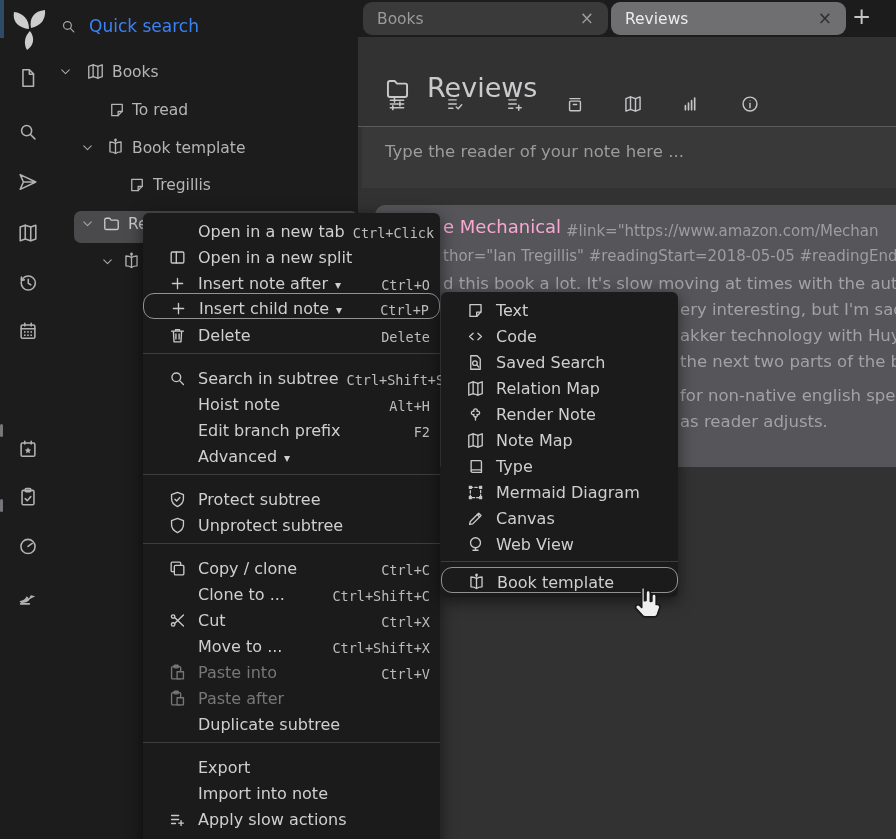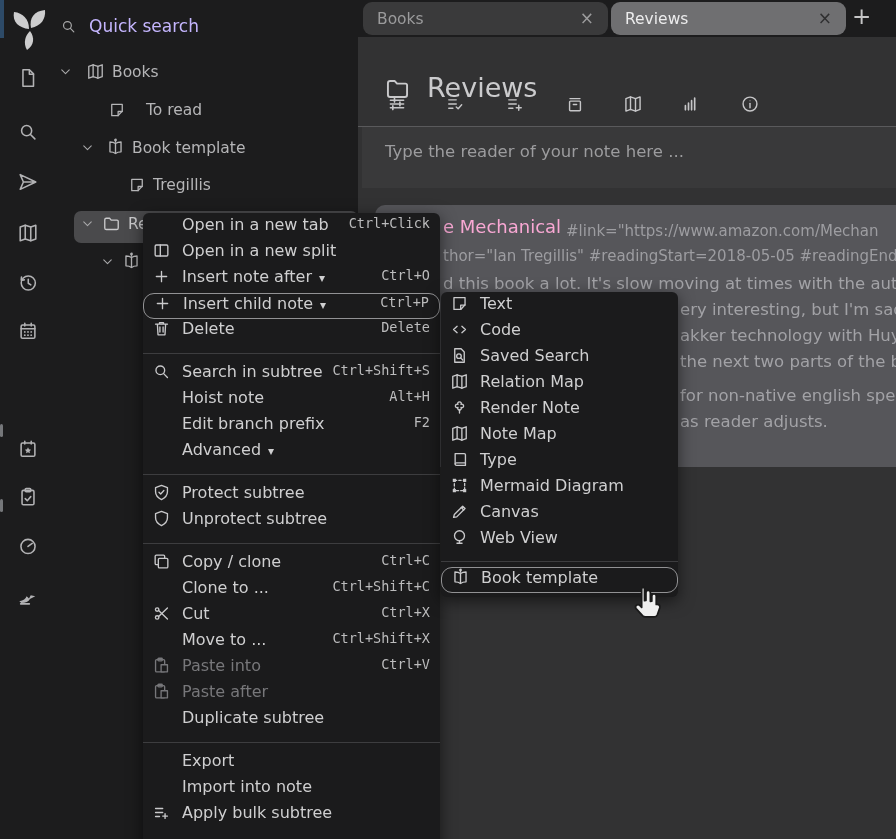--- a/index.html
+++ b/index.html
@@ -9,21 +9,21 @@
     -webkit-font-smoothing:antialiased;
   }
   svg.ic{display:block;stroke:currentColor;fill:none;stroke-width:1.7;stroke-linecap:round;stroke-linejoin:round}
 
   
   .left-pane{position:absolute;left:0;top:0;width:358px;height:839px;background:#1c1c1d}
   .accent-strip{position:absolute;left:0;top:0;width:4px;height:38px;background:#2d4a67}
   .edge-dash{position:absolute;left:0;width:3px;height:13px;background:#75777a;border-radius:2px}
   .logo{position:absolute;left:8px;top:6px;color:#cdcdce}
   .qs-icon{position:absolute;left:60px;top:18px;color:#a8a8a9}
-  .qs-text{position:absolute;left:89px;top:16px;font-size:17px;color:#c4b5fd}
+  .qs-text{position:absolute;left:89px;top:16px;font-size:17px;color:#3b82f6}
   .abar-icon{position:absolute;left:17px;color:#b2b2b4}
   .tree-row{position:absolute;display:flex;align-items:center;color:#b5b5b7}
   .tree-row .lbl{font-size:15.5px;white-space:nowrap}
   .tree-row .chev{color:#a9a9ab}
   .tree-sel-bg{position:absolute;left:74px;top:211px;width:284px;height:32px;background:#4a4a4c;border-radius:7px}
 
   
   .tabstrip{position:absolute;left:358px;top:0;width:538px;height:37px;background:#1c1c1d}
   .tab{position:absolute;top:2px;height:33px;border-radius:9px;display:flex;align-items:center;
        padding:0 14px;box-sizing:border-box}
@@ -47,21 +47,21 @@
   .card span{position:absolute;white-space:nowrap}
   .card-title{font-size:18px;color:#f9a8d4}
   .card-attr{font-size:15px;color:#9d9da1}
   .card-body{font-size:16.5px;color:#a2a2a6}
 
   
   .menu{position:absolute;background:#1b1b1c;border-radius:6px;box-shadow:0 4px 16px rgba(0,0,0,.55);
         padding:2px 0;box-sizing:border-box}
   #context-menu{left:143px;top:213px;width:297px;height:640px;z-index:10}
   #type-menu{left:441px;top:292px;width:237px;z-index:11;padding-bottom:4px}
-  .mi{display:flex;align-items:flex-start;height:26px;padding:0 10px 0 9px;box-sizing:border-box;
+  .mi{display:flex;align-items:flex-end;height:26px;padding:0 10px 0 25px;box-sizing:border-box;
       font-size:16px;color:#cfcfd0;white-space:nowrap}
   .mi .mi-ic{width:19px;height:19px;margin-right:11px;flex:none;color:#c9c9cb}
   .mi .mi-label{flex:1}
   .mi .mi-sc{font-family:"DejaVu Sans Mono",monospace;font-size:13.5px;color:#bcbcbd;margin-left:8px}
   .mi.focused{border:1px solid #929294;border-radius:11px}
   .mi.disabled,.mi.disabled .mi-ic{color:#77777a}
   .msep{height:1px;background:#3d3d3f;margin:8px 0}
   #type-menu .msep{margin:7px 0 5px}
   .caret::after{content:"▾";font-size:12px;margin-left:7px;color:#cfcfd0}
 
@@ -288,21 +288,21 @@
     <svg class="ic" style="margin-left:13px" width="19" height="19" viewBox="0 0 24 24">
         <use href="#i-map"></use>
       </svg>
     <span class="lbl" style="margin-left:7px">Books</span>
   </div>
 
   <div class="tree-row" style="left:108px;top:101px">
     <svg class="ic" width="18" height="18" viewBox="0 0 24 24">
         <use href="#i-note"></use>
       </svg>
-    <span class="lbl" style="margin-left:20px">To read</span>
+    <span class="lbl" style="margin-left:6px">To read</span>
   </div>
 
   <div class="tree-row" style="left:80px;top:138px">
     <svg class="ic chev" width="15" height="15" viewBox="0 0 24 24">
         <use href="#i-chev"></use>
       </svg>
     <svg class="ic" style="margin-left:11px" width="19" height="19" viewBox="0 0 24 24">
         <use href="#i-booktpl"></use>
       </svg>
     <span class="lbl" style="margin-left:7px">Book template</span>
@@ -507,21 +507,21 @@
     <span class="mi-label">Export</span>
   </div>
   <div class="mi">
     <span class="mi-ic"></span>
     <span class="mi-label">Import into note</span>
   </div>
   <div class="mi">
     <svg class="ic mi-ic" viewBox="0 0 24 24">
         <use href="#i-listplus"></use>
       </svg>
-    <span class="mi-label">Apply bulk subtree</span>
+    <span class="mi-label">Apply slow actions</span>
   </div>
 </div>
 
 <div class="menu" id="type-menu">
   <div class="mi">
     <svg class="ic mi-ic" viewBox="0 0 24 24">
         <use href="#i-note"></use>
       </svg>
     <span class="mi-label">Text</span>
   </div>

